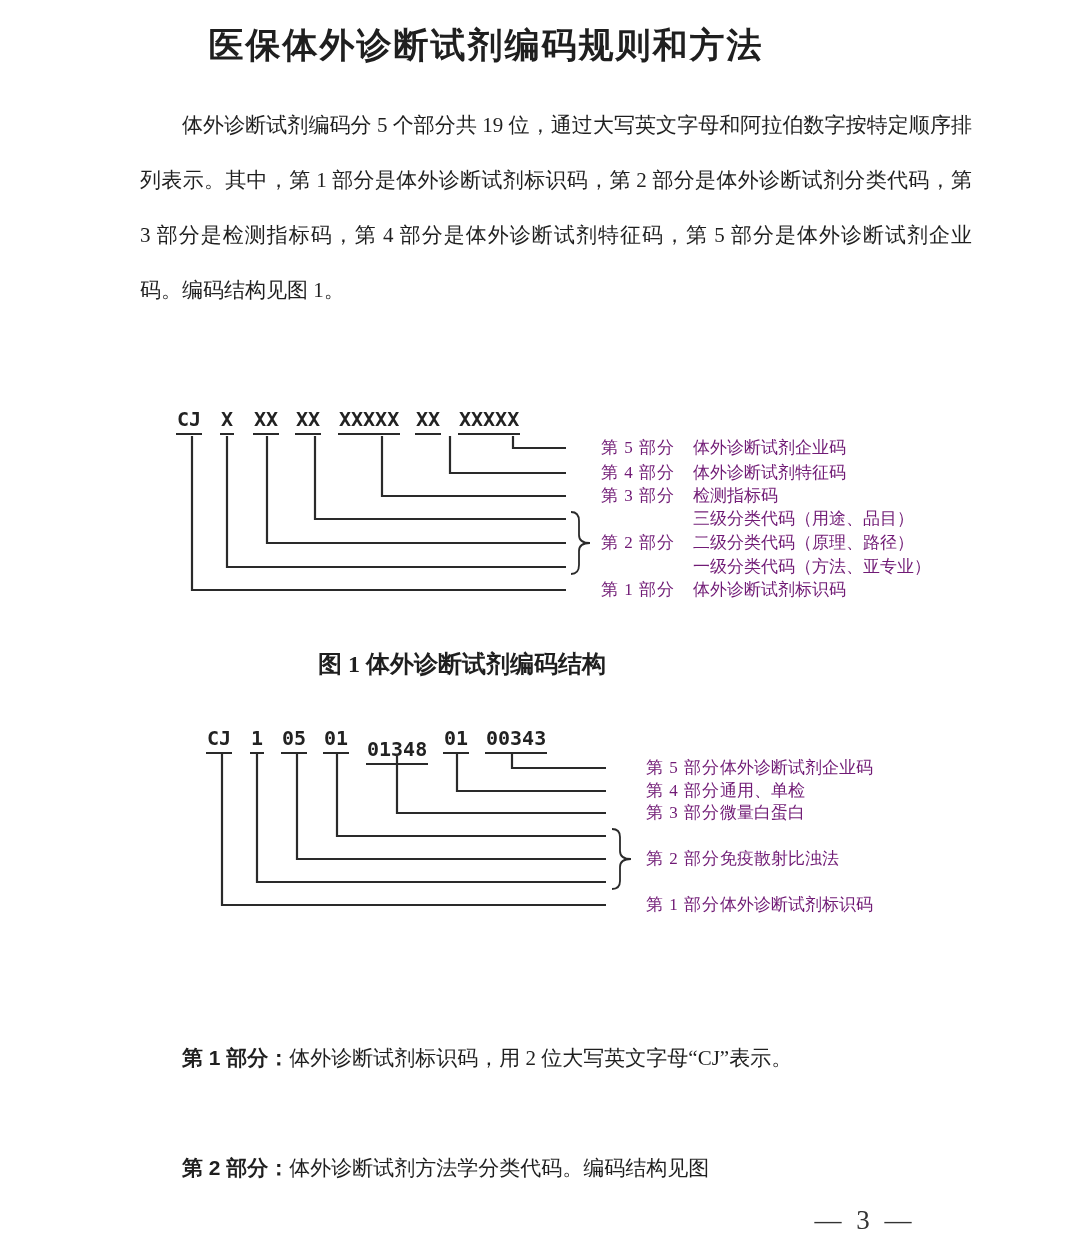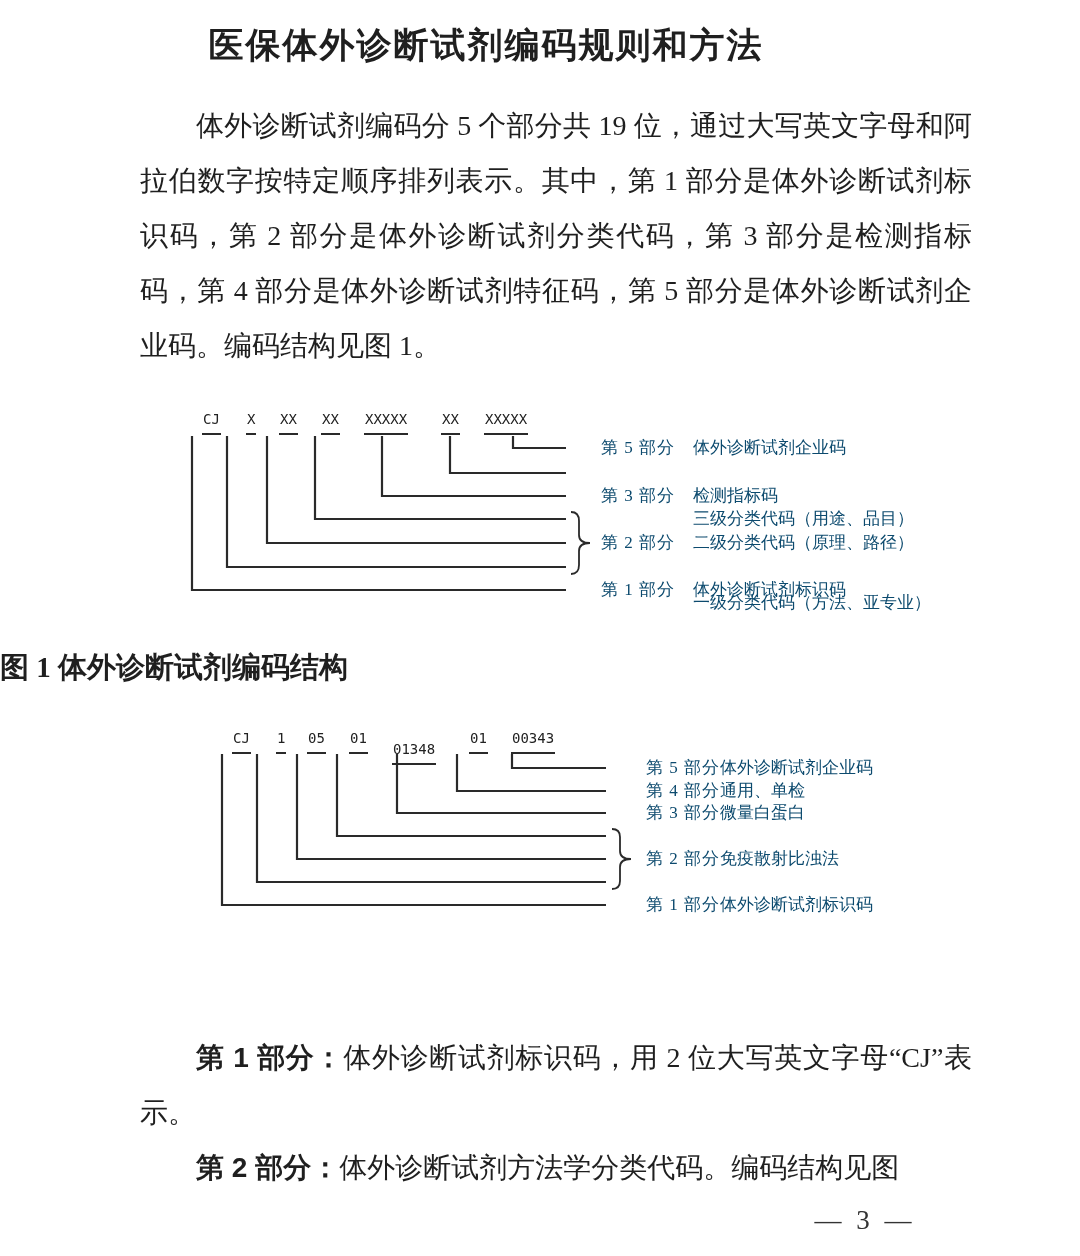--- a/index.html
+++ b/index.html
@@ -7,46 +7,46 @@
     position:relative; width:1080px; height:1256px; margin:0 auto;
     background:#ffffff; color:#1f1f1f; overflow:hidden;
     font-family:"Liberation Serif","DejaVu Serif",serif;
   }
   .doc-title {
     position:absolute; top:22px; left:0; width:972px;
     text-align:center; font-size:35px; font-weight:700; letter-spacing:2px;
   }
   .body-text {
     position:absolute; left:140px; width:832px;
-    font-size:28px; line-height:55px; text-align:justify;
+    font-size:21px; line-height:55px; text-align:justify;
     text-justify:inter-character;
   }
   .intro { top:98px; text-indent:2em; }
   .sec { top:1030px; text-indent:2em; }
   .sec2 { top:1140px; text-indent:2em; }
   .lead { font-family:"Liberation Sans","DejaVu Sans",sans-serif; font-weight:700; }
   .figure { position:absolute; left:0; width:1080px; }
   .fig1 { top:400px; height:215px; }
   .fig2 { top:723px; height:200px; }
   .fig-svg { position:absolute; top:0; left:0; pointer-events:none; }
   .seg {
     position:absolute;
     font-family:"DejaVu Sans Mono","Liberation Mono",monospace;
-    font-size:14px; font-weight:400; color:#222;
-    border-bottom:2px solid #2a2a2a; padding:0 1px 1px 1px; line-height:26px;margin-left:26px;
+    font-size:20px; font-weight:700; color:#222;
+    border-bottom:2px solid #2a2a2a; padding:0 1px 1px 1px; line-height:26px;
   }
-  .flabel { position:absolute; font-size:17px; color:#0c4a6e; white-space:nowrap; line-height:24px; }
+  .flabel { position:absolute; font-size:17px; color:#701a75; white-space:nowrap; line-height:24px; }
   .fig1 .flabel { left:601px; }
   .fig2 .flabel { left:646px; }
   .flabel .part { display:inline-block; letter-spacing:1px; }
   .fig1 .flabel .part { width:92px; }
   .fig2 .flabel .part { width:74px; }
   .fig-caption {
-    position:absolute; left:0; width:924px; 
-    font-size:29px; font-weight:700;
+    position:absolute; left:0; width:924px; text-align:center;
+    font-size:24px; font-weight:700;
   }
   .cap1 { top:648px; }
   .cap2 { top:982px; }
   .page-number {
     position:absolute; top:1205px; left:795px; width:140px;
     text-align:center; font-size:27px; color:#333; letter-spacing:4px;
   }
   svg path, svg line { stroke:#2a2a2a; fill:none; }
 </style>
 </head>
@@ -74,30 +74,33 @@
       <path d="M315 36 V119 H566" stroke-width="2.2"></path>
       <path d="M267 36 V143 H566" stroke-width="2.2"></path>
       <path d="M227 36 V167 H566" stroke-width="2.2"></path>
       <path d="M192 36 V190 H566" stroke-width="2.2"></path>
       <path d="M571 112 Q579 112 579 121 V135 Q579 143 590 143 Q579 143 579 151 V165 Q579 174 571 174" stroke-width="1.8"></path>
     </svg>
 
     <div class="flabel" style="top:36px;">
       <span class="part">第 5 部分</span><span class="desc">体外诊断试剂企业码</span>
     </div>
+    <div class="flabel" style="top:61px;">
+      <span class="part">第 4 部分</span><span class="desc">体外诊断试剂特征码</span>
+    </div>
     <div class="flabel" style="top:84px;">
       <span class="part">第 3 部分</span><span class="desc">检测指标码</span>
     </div>
     <div class="flabel" style="top:107px;">
       <span class="part"></span><span class="desc">三级分类代码（用途、品目）</span>
     </div>
     <div class="flabel" style="top:131px;">
       <span class="part">第 2 部分</span><span class="desc">二级分类代码（原理、路径）</span>
     </div>
-    <div class="flabel" style="top:155px;margin-top:36px;">
+    <div class="flabel" style="top:155px;">
       <span class="part"></span><span class="desc">一级分类代码（方法、亚专业）</span>
     </div>
     <div class="flabel" style="top:178px;">
       <span class="part">第 1 部分</span><span class="desc">体外诊断试剂标识码</span>
     </div>
   </div>
 
   <div class="fig-caption cap1">图 1 体外诊断试剂编码结构</div>
 
   <div class="figure fig2">

